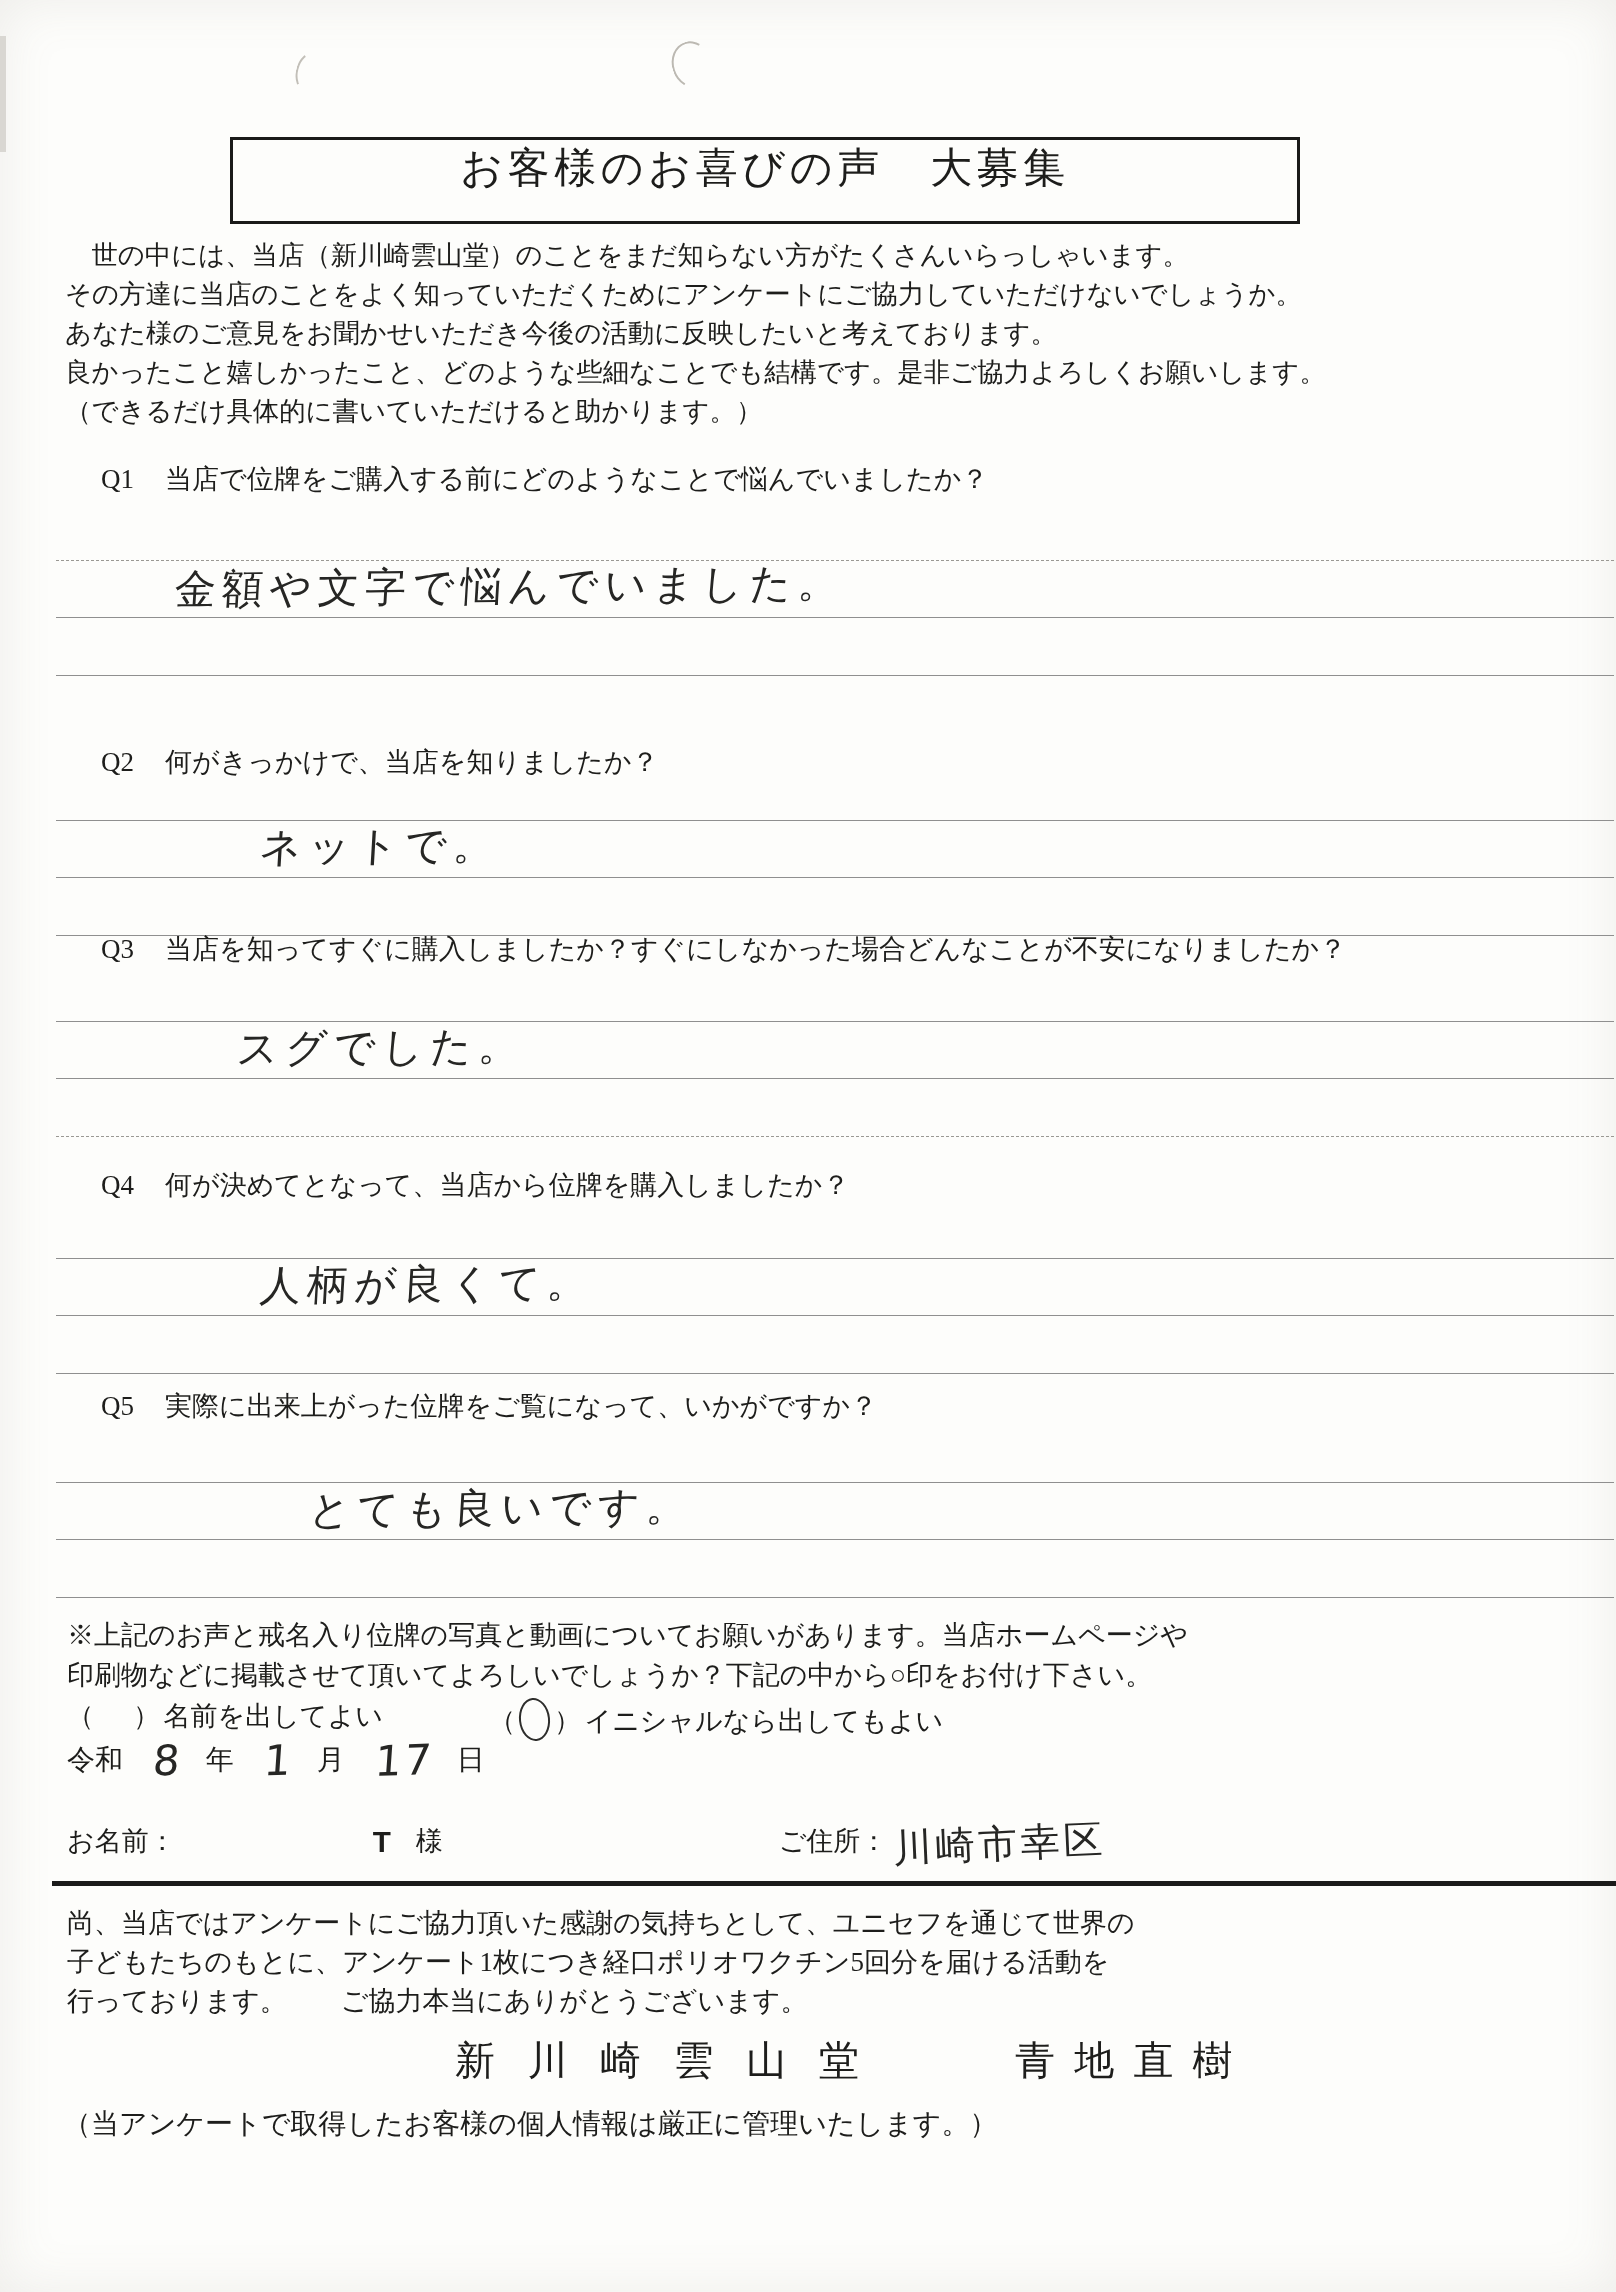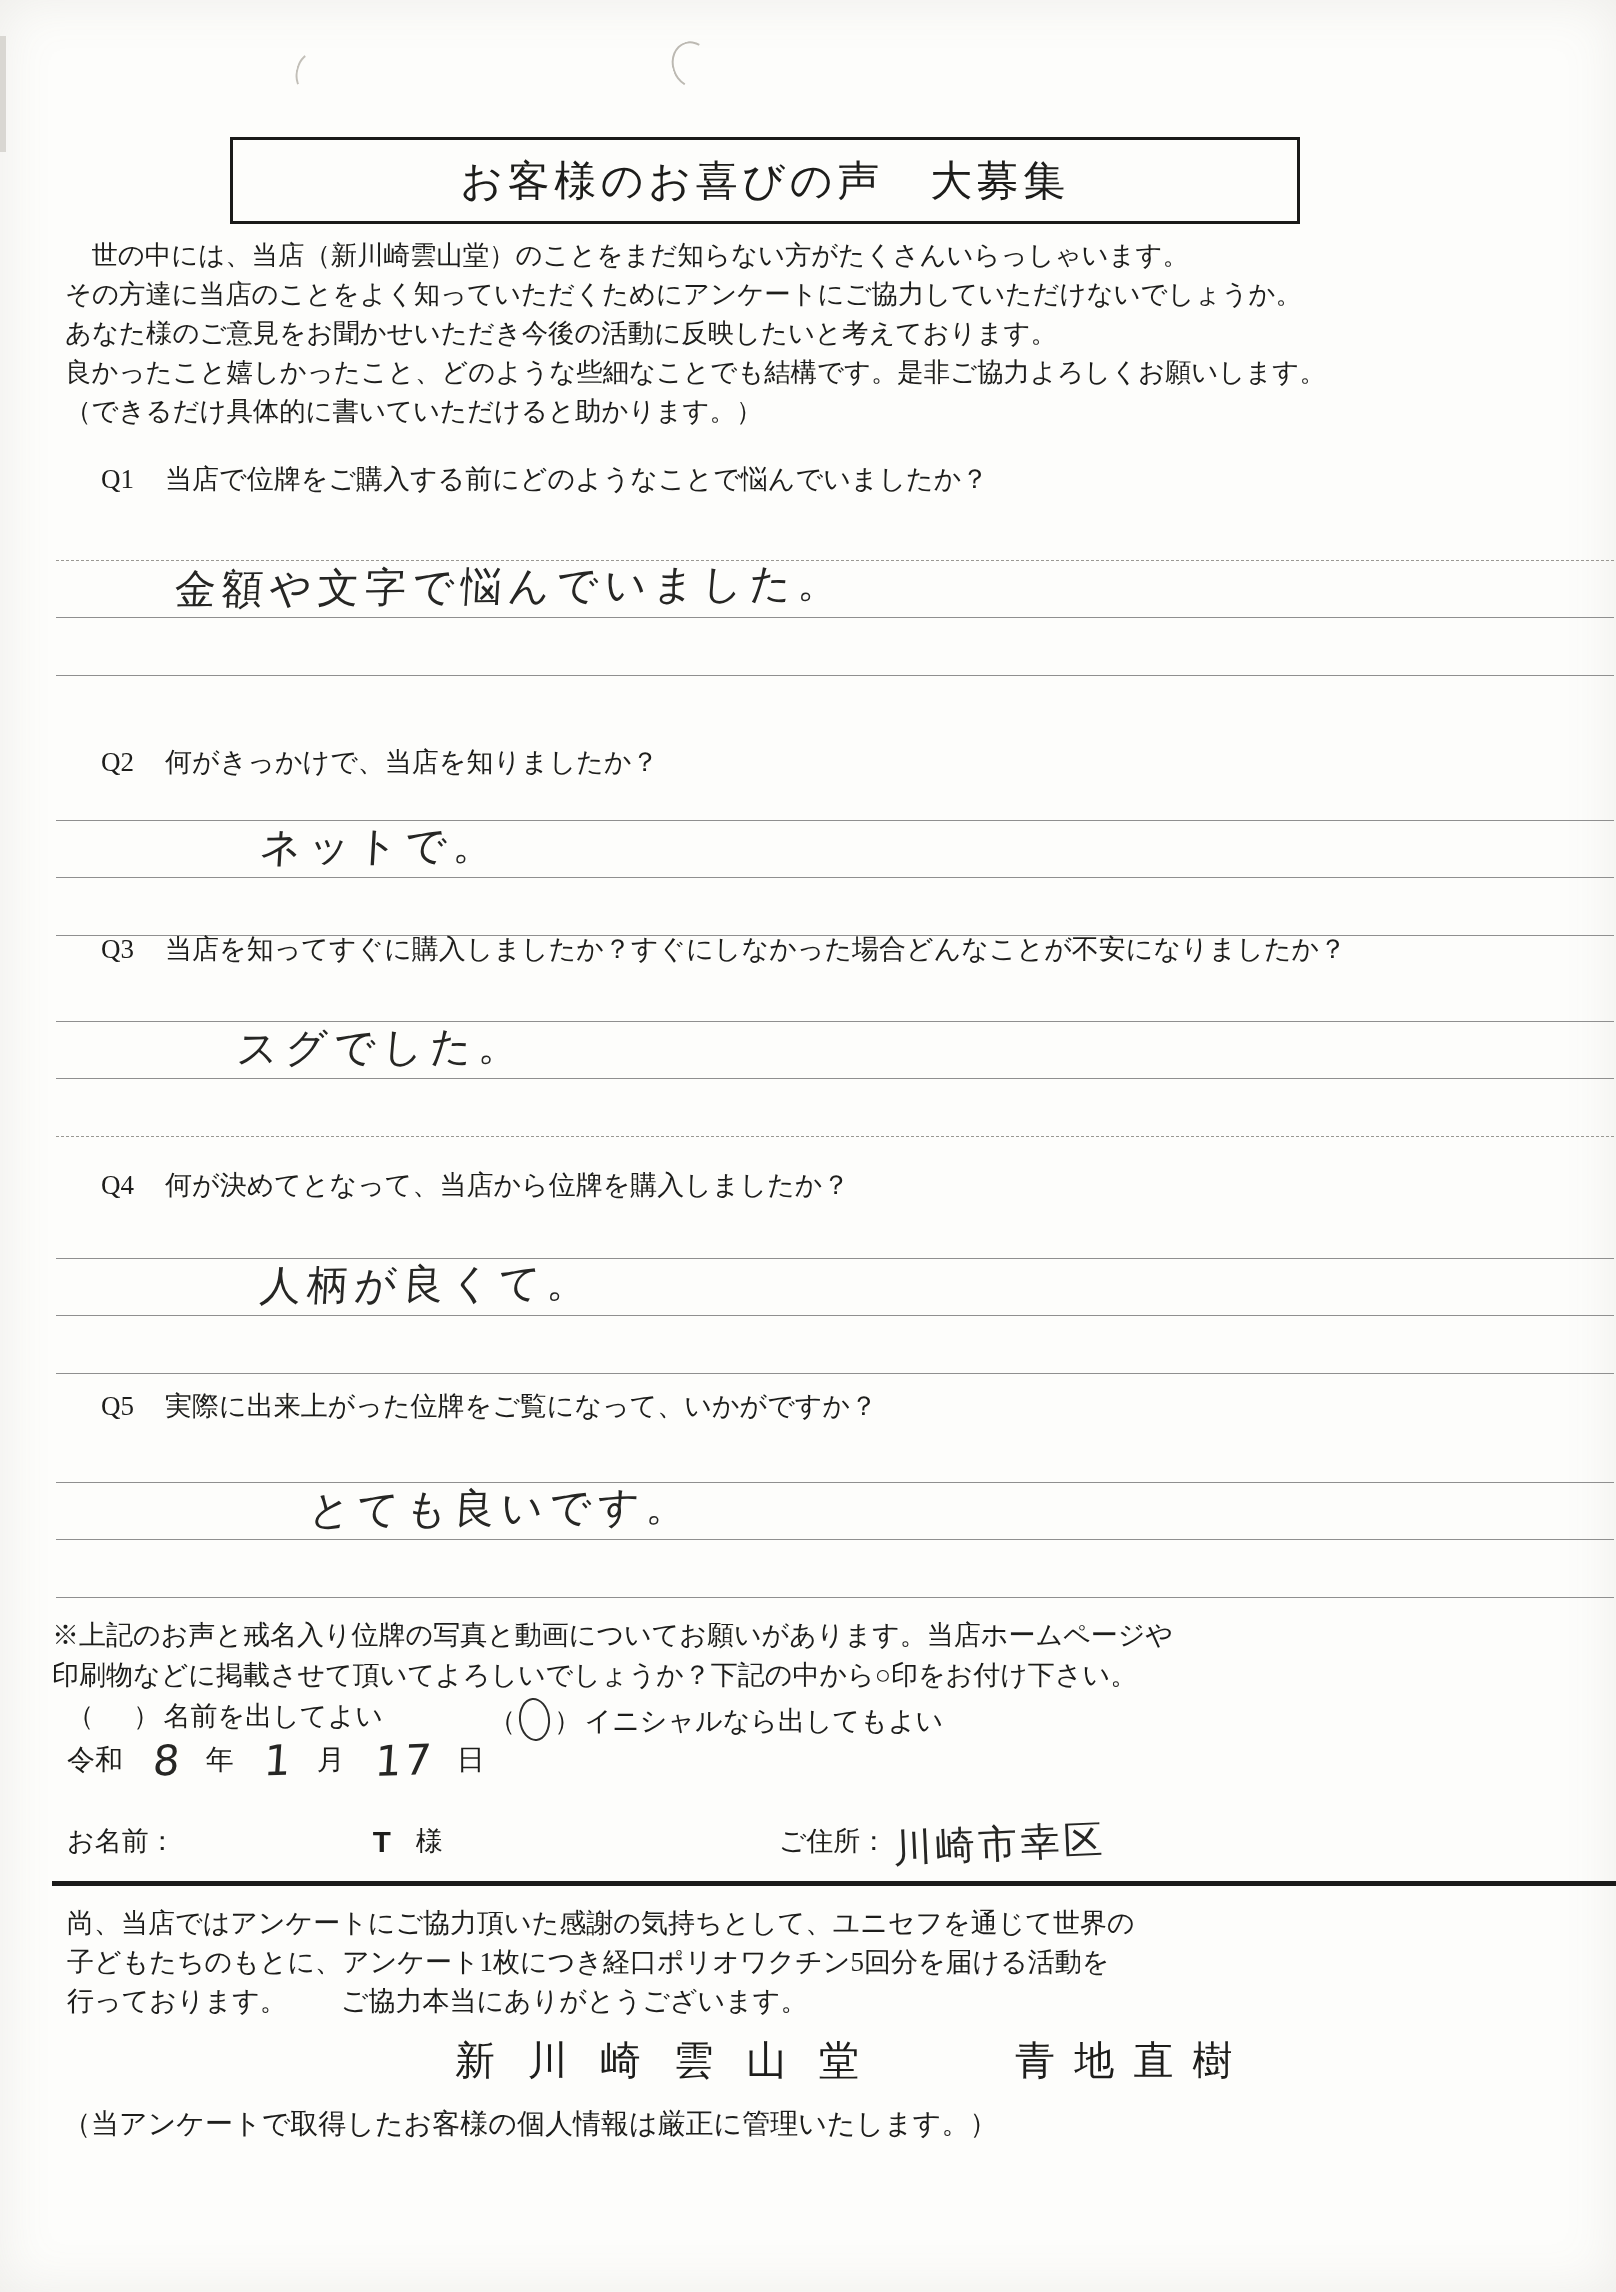--- a/index.html
+++ b/index.html
@@ -16,42 +16,42 @@
   }
   
   .arc{position:absolute;border:2.7px solid #bcb9b2;border-radius:50%;}
   .arc1{top:52px;left:296px;width:23px;height:36px;border-color:transparent transparent transparent #c2bfb8;transform:rotate(14deg);}
   .arc2{top:41px;left:672px;width:36px;height:43px;border-color:#bcb9b2 transparent transparent #bcb9b2;transform:rotate(-18deg);}
   .edge-smudge{position:absolute;top:36px;left:0;width:6.3px;height:116px;background:#d9d7d2;}
 
   .title-box{
     position:absolute;top:137px;left:230px;width:1064px;height:81px;
     border:3.6px solid #1a1a19;
-    display:flex;align-items:center;justify-content:center;
+    display:flex;justify-content:center;
   }
   .title-box .t{font-size:42px;letter-spacing:4.5px;font-weight:500;}
 
   .intro{position:absolute;top:236px;left:65px;width:1514px;font-size:26.4px;line-height:39px;}
 
   .q-block{position:absolute;left:0;width:1288px;}
   .q-row{position:absolute;top:0;left:101px;width:1469px;font-size:27px;}
   .q-num{display:inline-block;width:64px;}
   .rules-wrap{position:absolute;left:0;width:1617px;height:125px;}
   .rule{position:absolute;left:56px;right:2.7px;border-top:1.8px solid #8f8f8f;}
   .r1{top:0;}.r2{top:57px;}.r3{top:115px;}
   .rough{border-top-color:#9a9893;border-top-style:dashed;}
 
   .hand{font-family:"DejaVu Sans","Liberation Sans",sans-serif;color:#262624;}
   .hand-answer{
     position:absolute;top:-5.4px;height:63px;display:flex;align-items:center;
     font-size:41px;letter-spacing:6.3px;transform:skewX(-4deg) rotate(-0.6deg);
     white-space:nowrap;
   }
 
-  .perm-line{position:absolute;left:52px;width:1514px;font-size:27px;}
+  .perm-line{position:absolute;left:67px;width:1514px;font-size:27px;}
   .options-row{position:absolute;left:67px;top:1698px;font-size:27px;display:flex;gap:106px;white-space:nowrap;}
   .opt .lbl{margin-left:3.6px;}
   .blank-mark{display:inline-block;min-width:39px;}
   .hand-circle{
     display:inline-block;width:27px;height:39px;margin:0 3.6px;
     border:2.7px solid #2e2e2c;border-radius:50%;
     vertical-align:-10.7px;transform:rotate(-6deg);
   }
   .date-row{position:absolute;left:67px;top:1741px;font-size:28px;display:flex;align-items:flex-end;white-space:nowrap;}
   .date-row .printed{margin-right:25px;}

